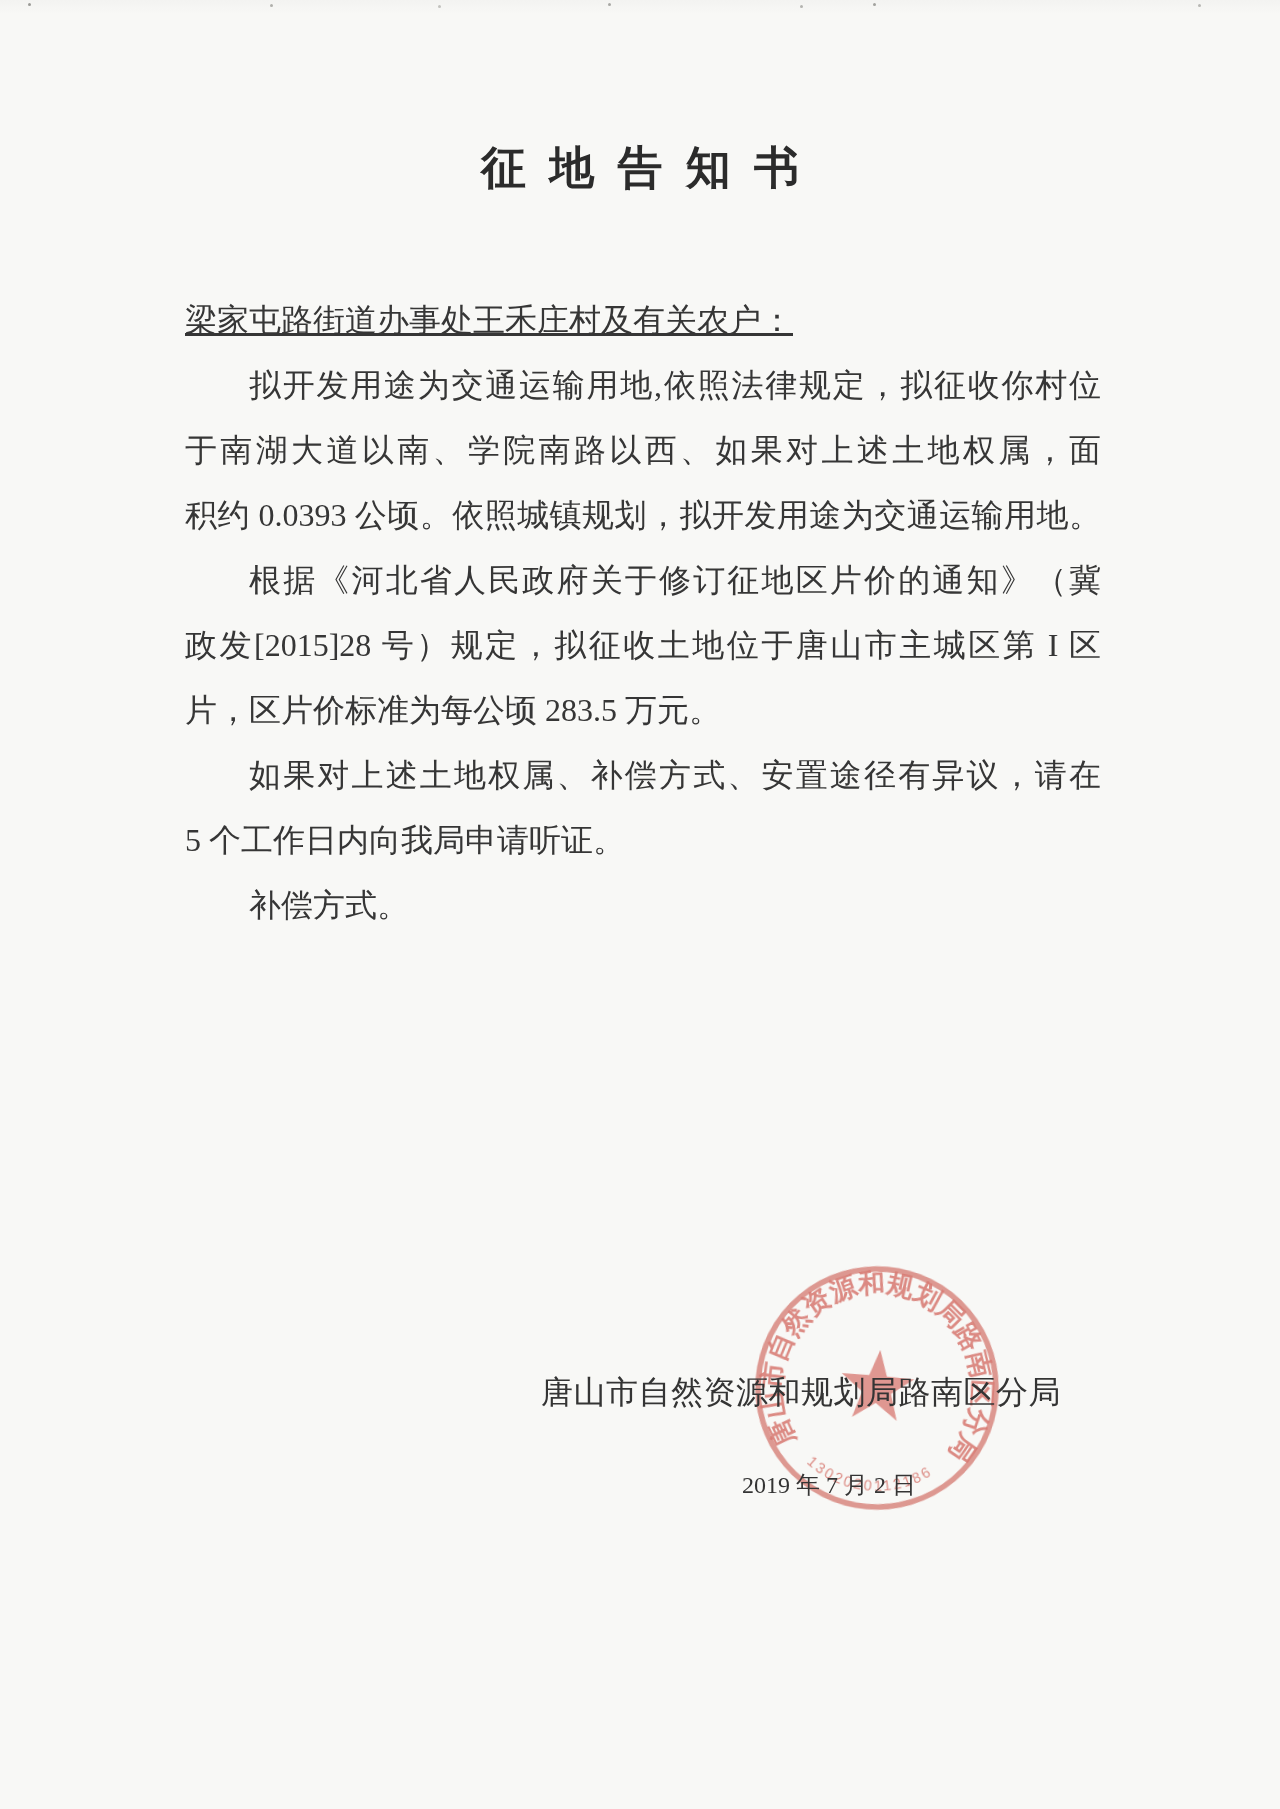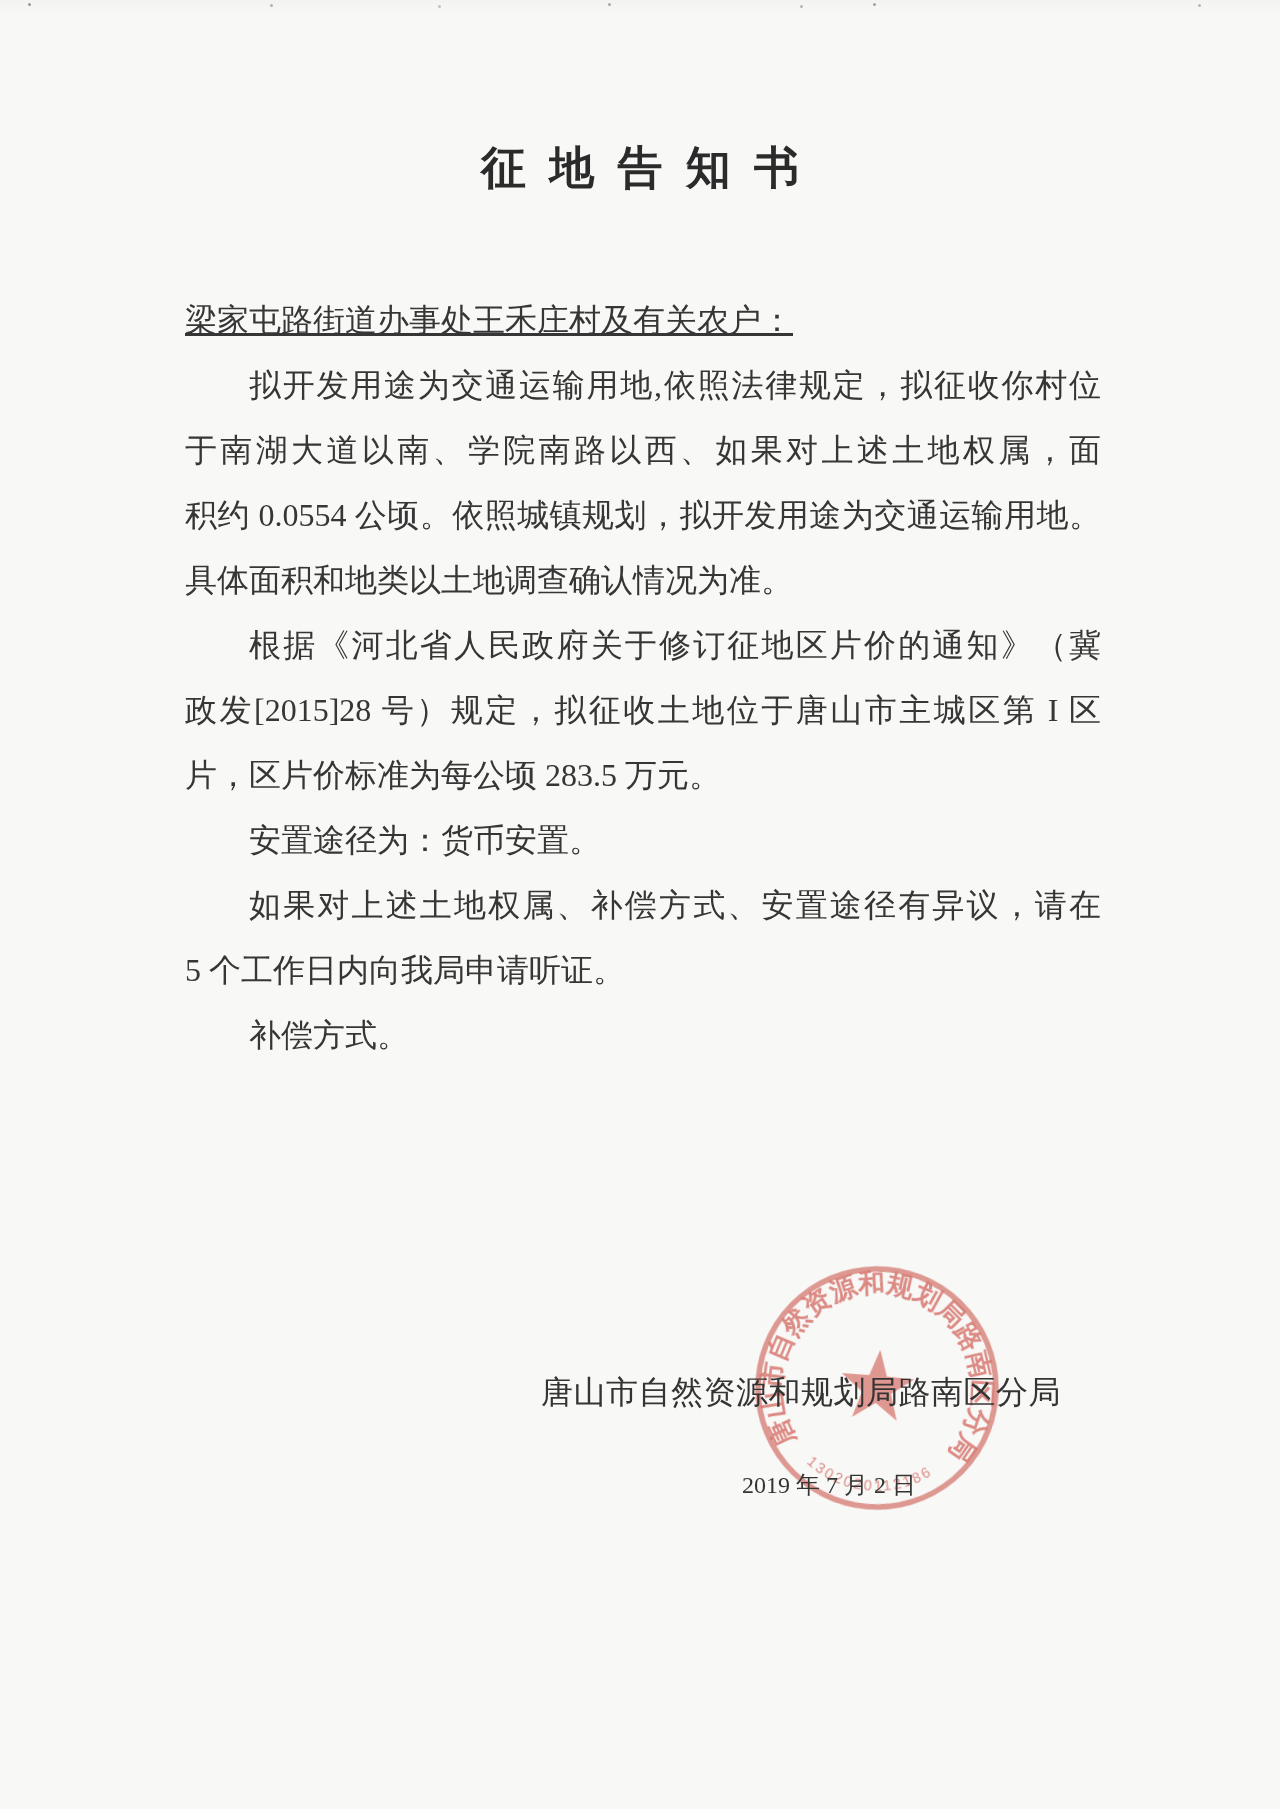--- a/index.html
+++ b/index.html
@@ -63,26 +63,24 @@
 
   <div class="scan-specks"></div>
 
   <h1 class="title">征 地 告 知 书</h1>
 
   <div class="body-block">
     <div class="salutation">梁家屯路街道办事处王禾庄村及有关农户：</div>
     <div id="paragraphs">
         <div class="line indent">拟开发用途为交通运输用地,依照法律规定，拟征收你村位</div>
         <div class="line">于南湖大道以南、学院南路以西、如果对上述土地权属，面</div>
-        <div class="line">积约 0.0554 公顷。依照城镇规划，拟开发用途为交通运输用地。</div>
-        <div class="line pfinal">具体面积和地类以土地调查确认情况为准。</div>
+        <div class="line">积约 0.0393 公顷。依照城镇规划，拟开发用途为交通运输用地。</div>
         <div class="line indent">根据《河北省人民政府关于修订征地区片价的通知》（冀</div>
         <div class="line">政发[2015]28 号）规定，拟征收土地位于唐山市主城区第 I 区</div>
         <div class="line pfinal">片，区片价标准为每公顷 283.5 万元。</div>
-        <div class="line indent pfinal">安置途径为：货币安置。</div>
         <div class="line indent">如果对上述土地权属、补偿方式、安置途径有异议，请在</div>
         <div class="line pfinal">5 个工作日内向我局申请听证。</div>
         <div class="line indent pfinal">补偿方式。</div>
       </div>
   </div>
 
   <div class="signature">唐山市自然资源和规划局路南区分局</div>
 
   <div class="issue-date">2019 年 7 月 2 日</div>
 

